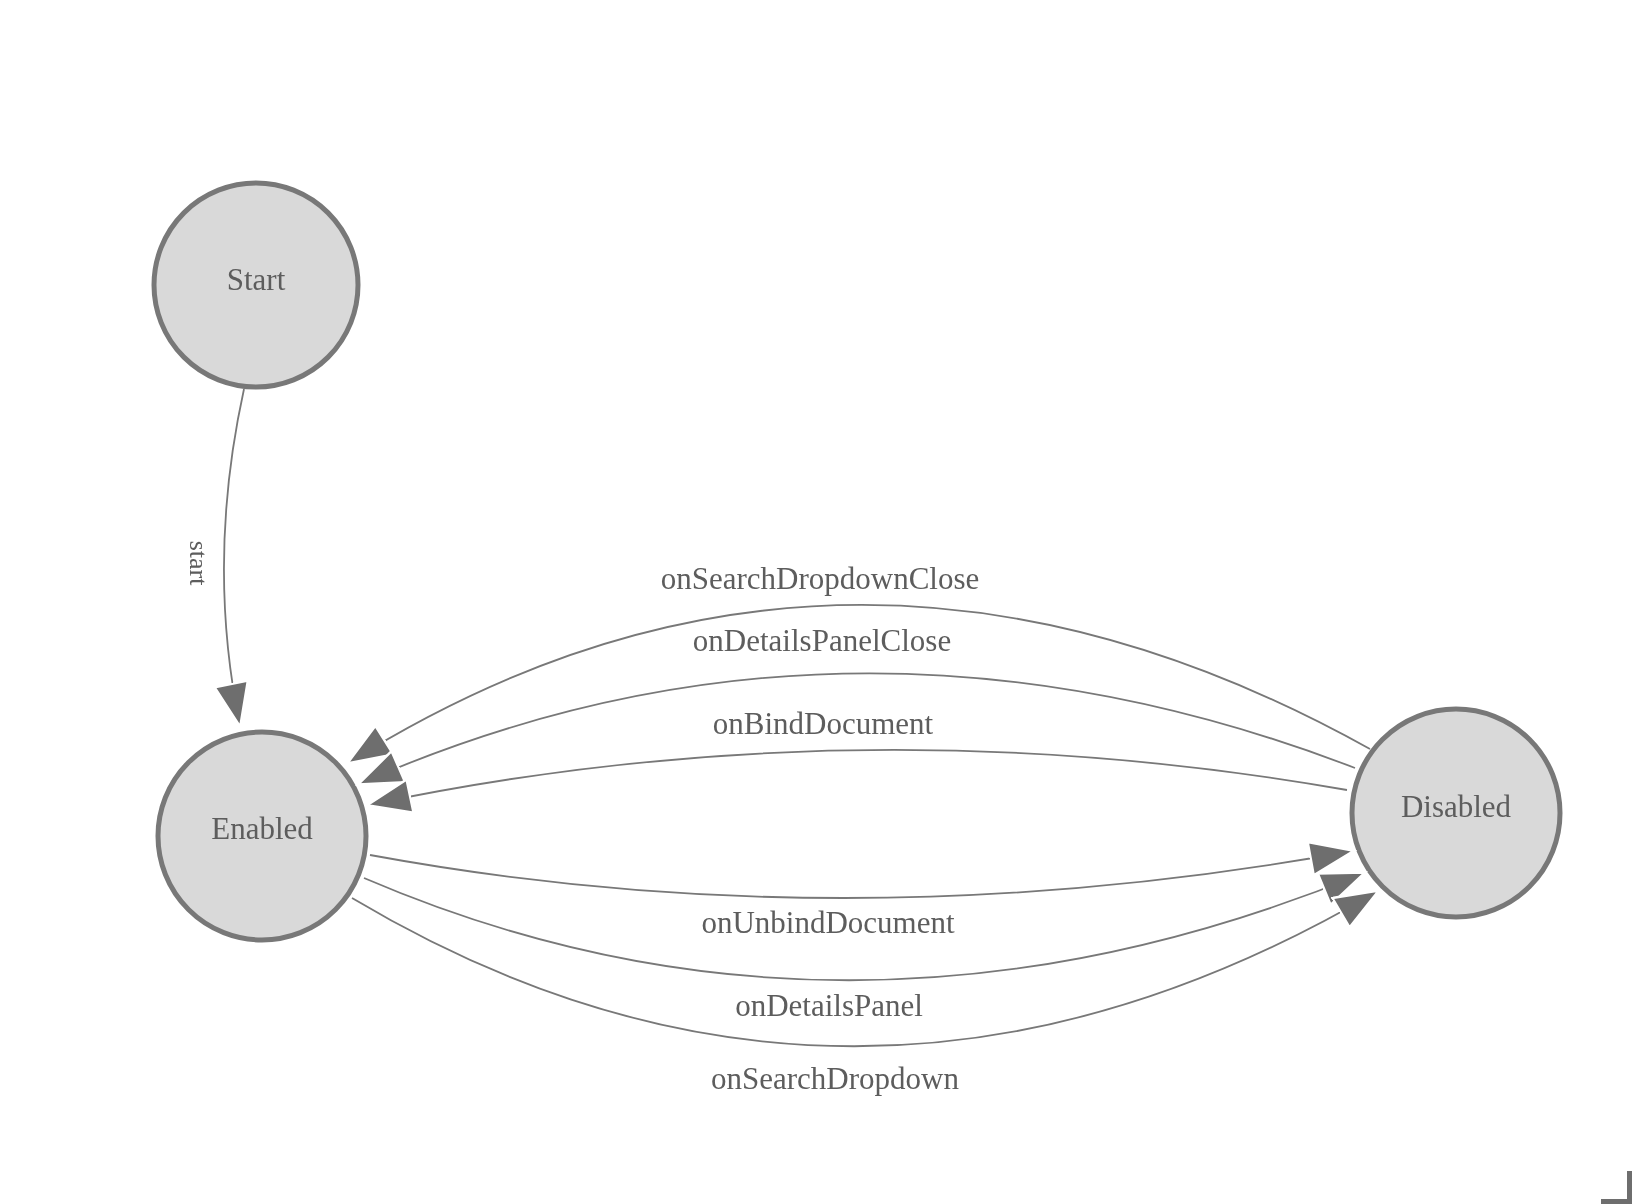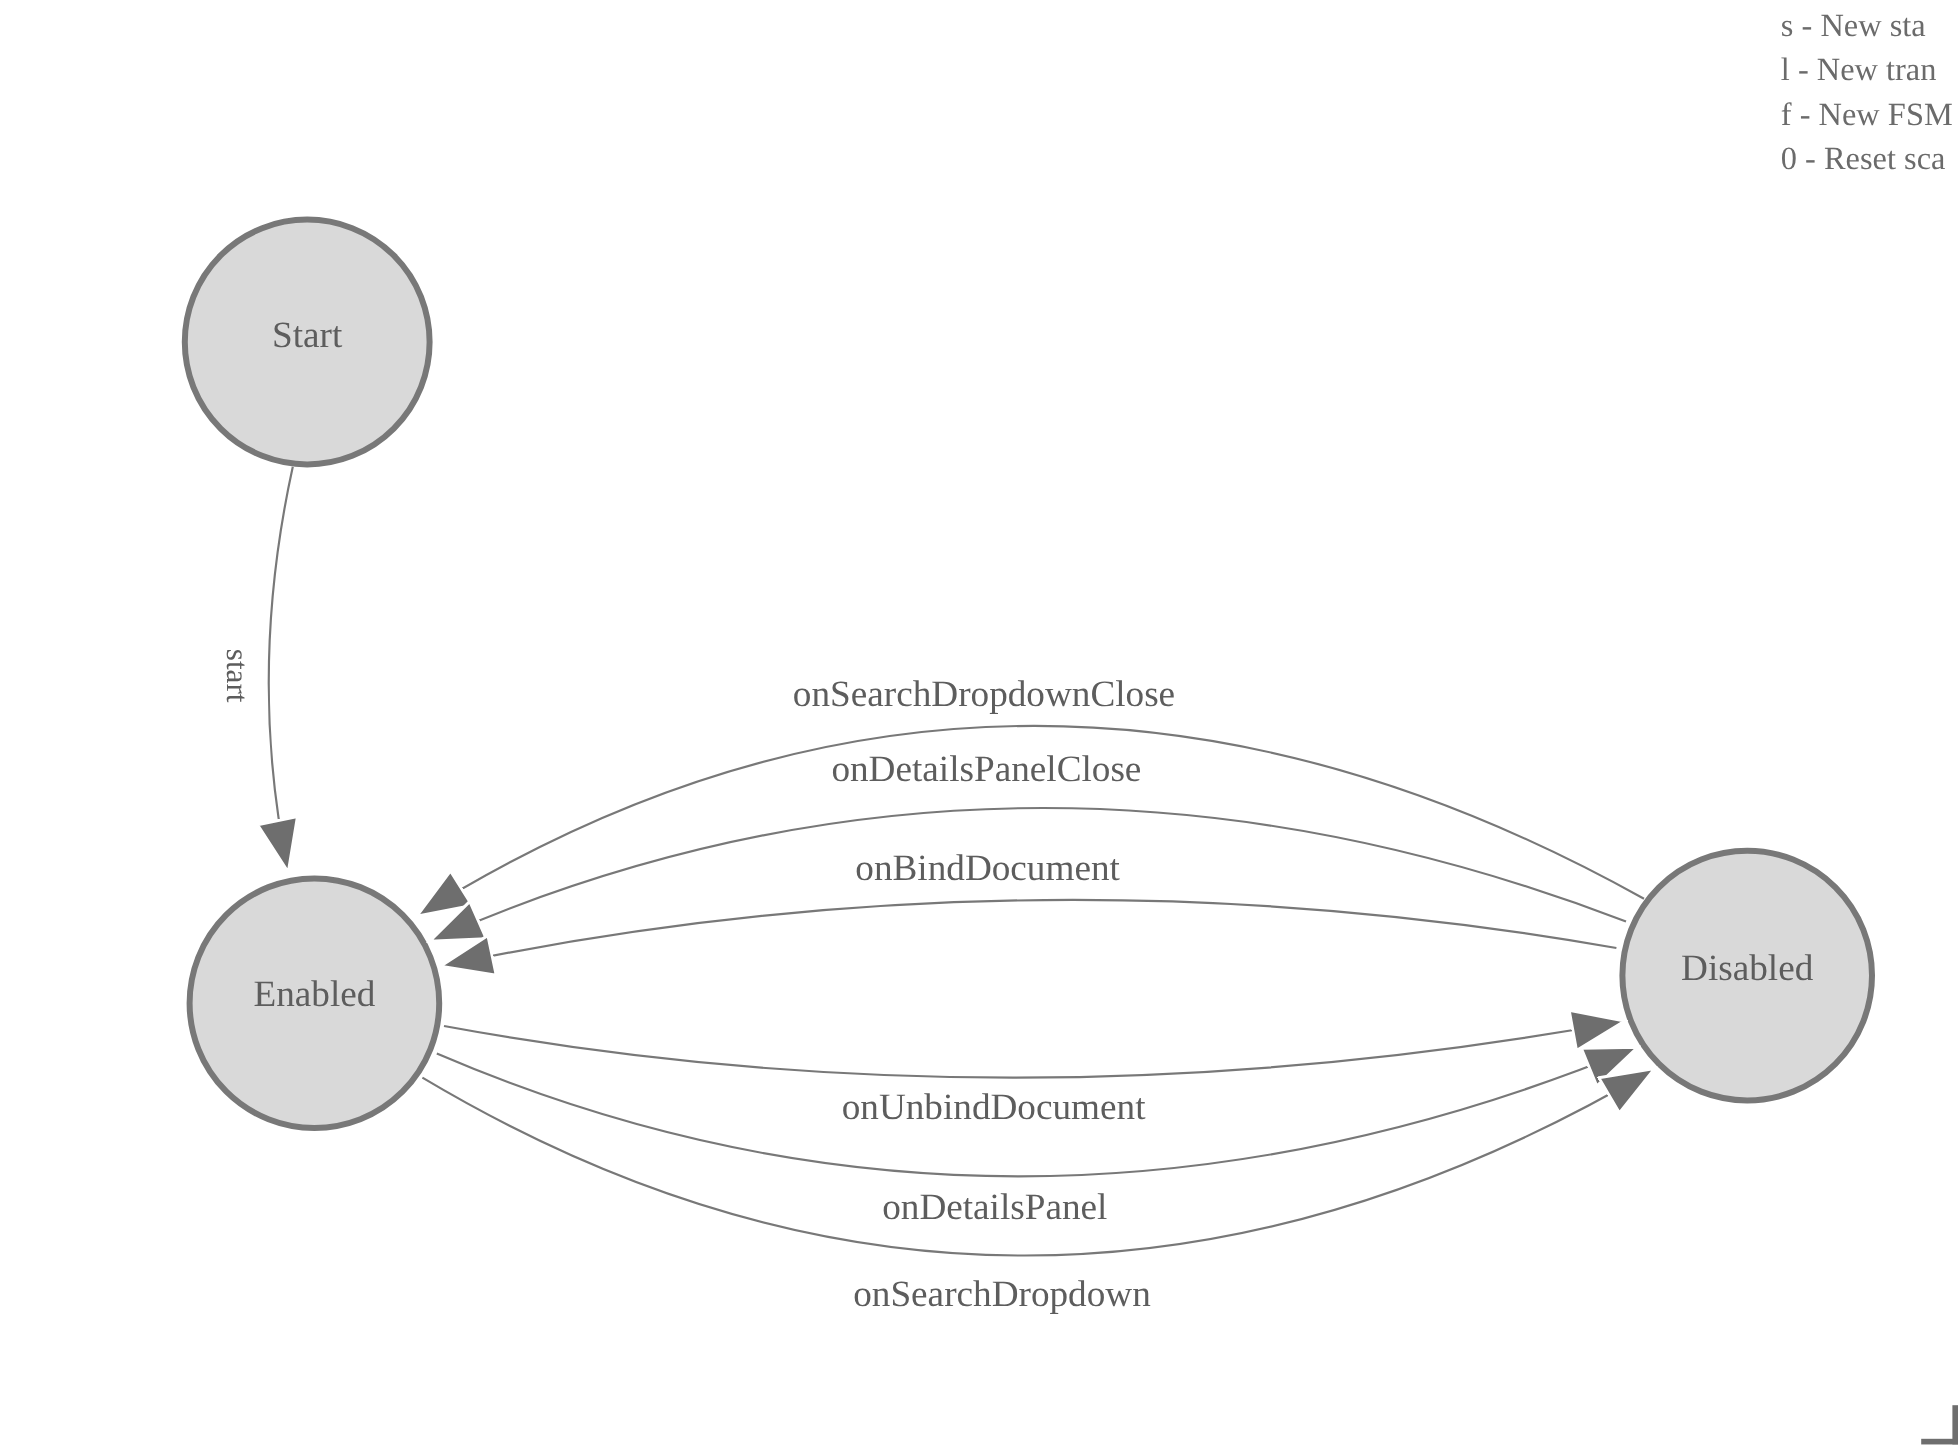--- a/index.html
+++ b/index.html
@@ -128,20 +128,14 @@
       <path class="edge" d="M 352,898 Q 855,1198 1378,891" marker-end="url(#arrow)"></path>
       <text class="edge-label" x="835" y="1078">onSearchDropdown</text>
     </g>
 
     <g>
       <rect class="corner-mark" x="1627" y="1171" width="5" height="33"></rect>
       <rect class="corner-mark" x="1601" y="1199" width="31" height="5"></rect>
     </g>
   </svg>
 
-  <div id="help-panel">
-    <div>s - New sta</div>
-    <div>l - New tran</div>
-    <div>f - New FSM</div>
-    <div>0 - Reset sca</div>
-  </div>
 
 </div>
 
 </body></html>

